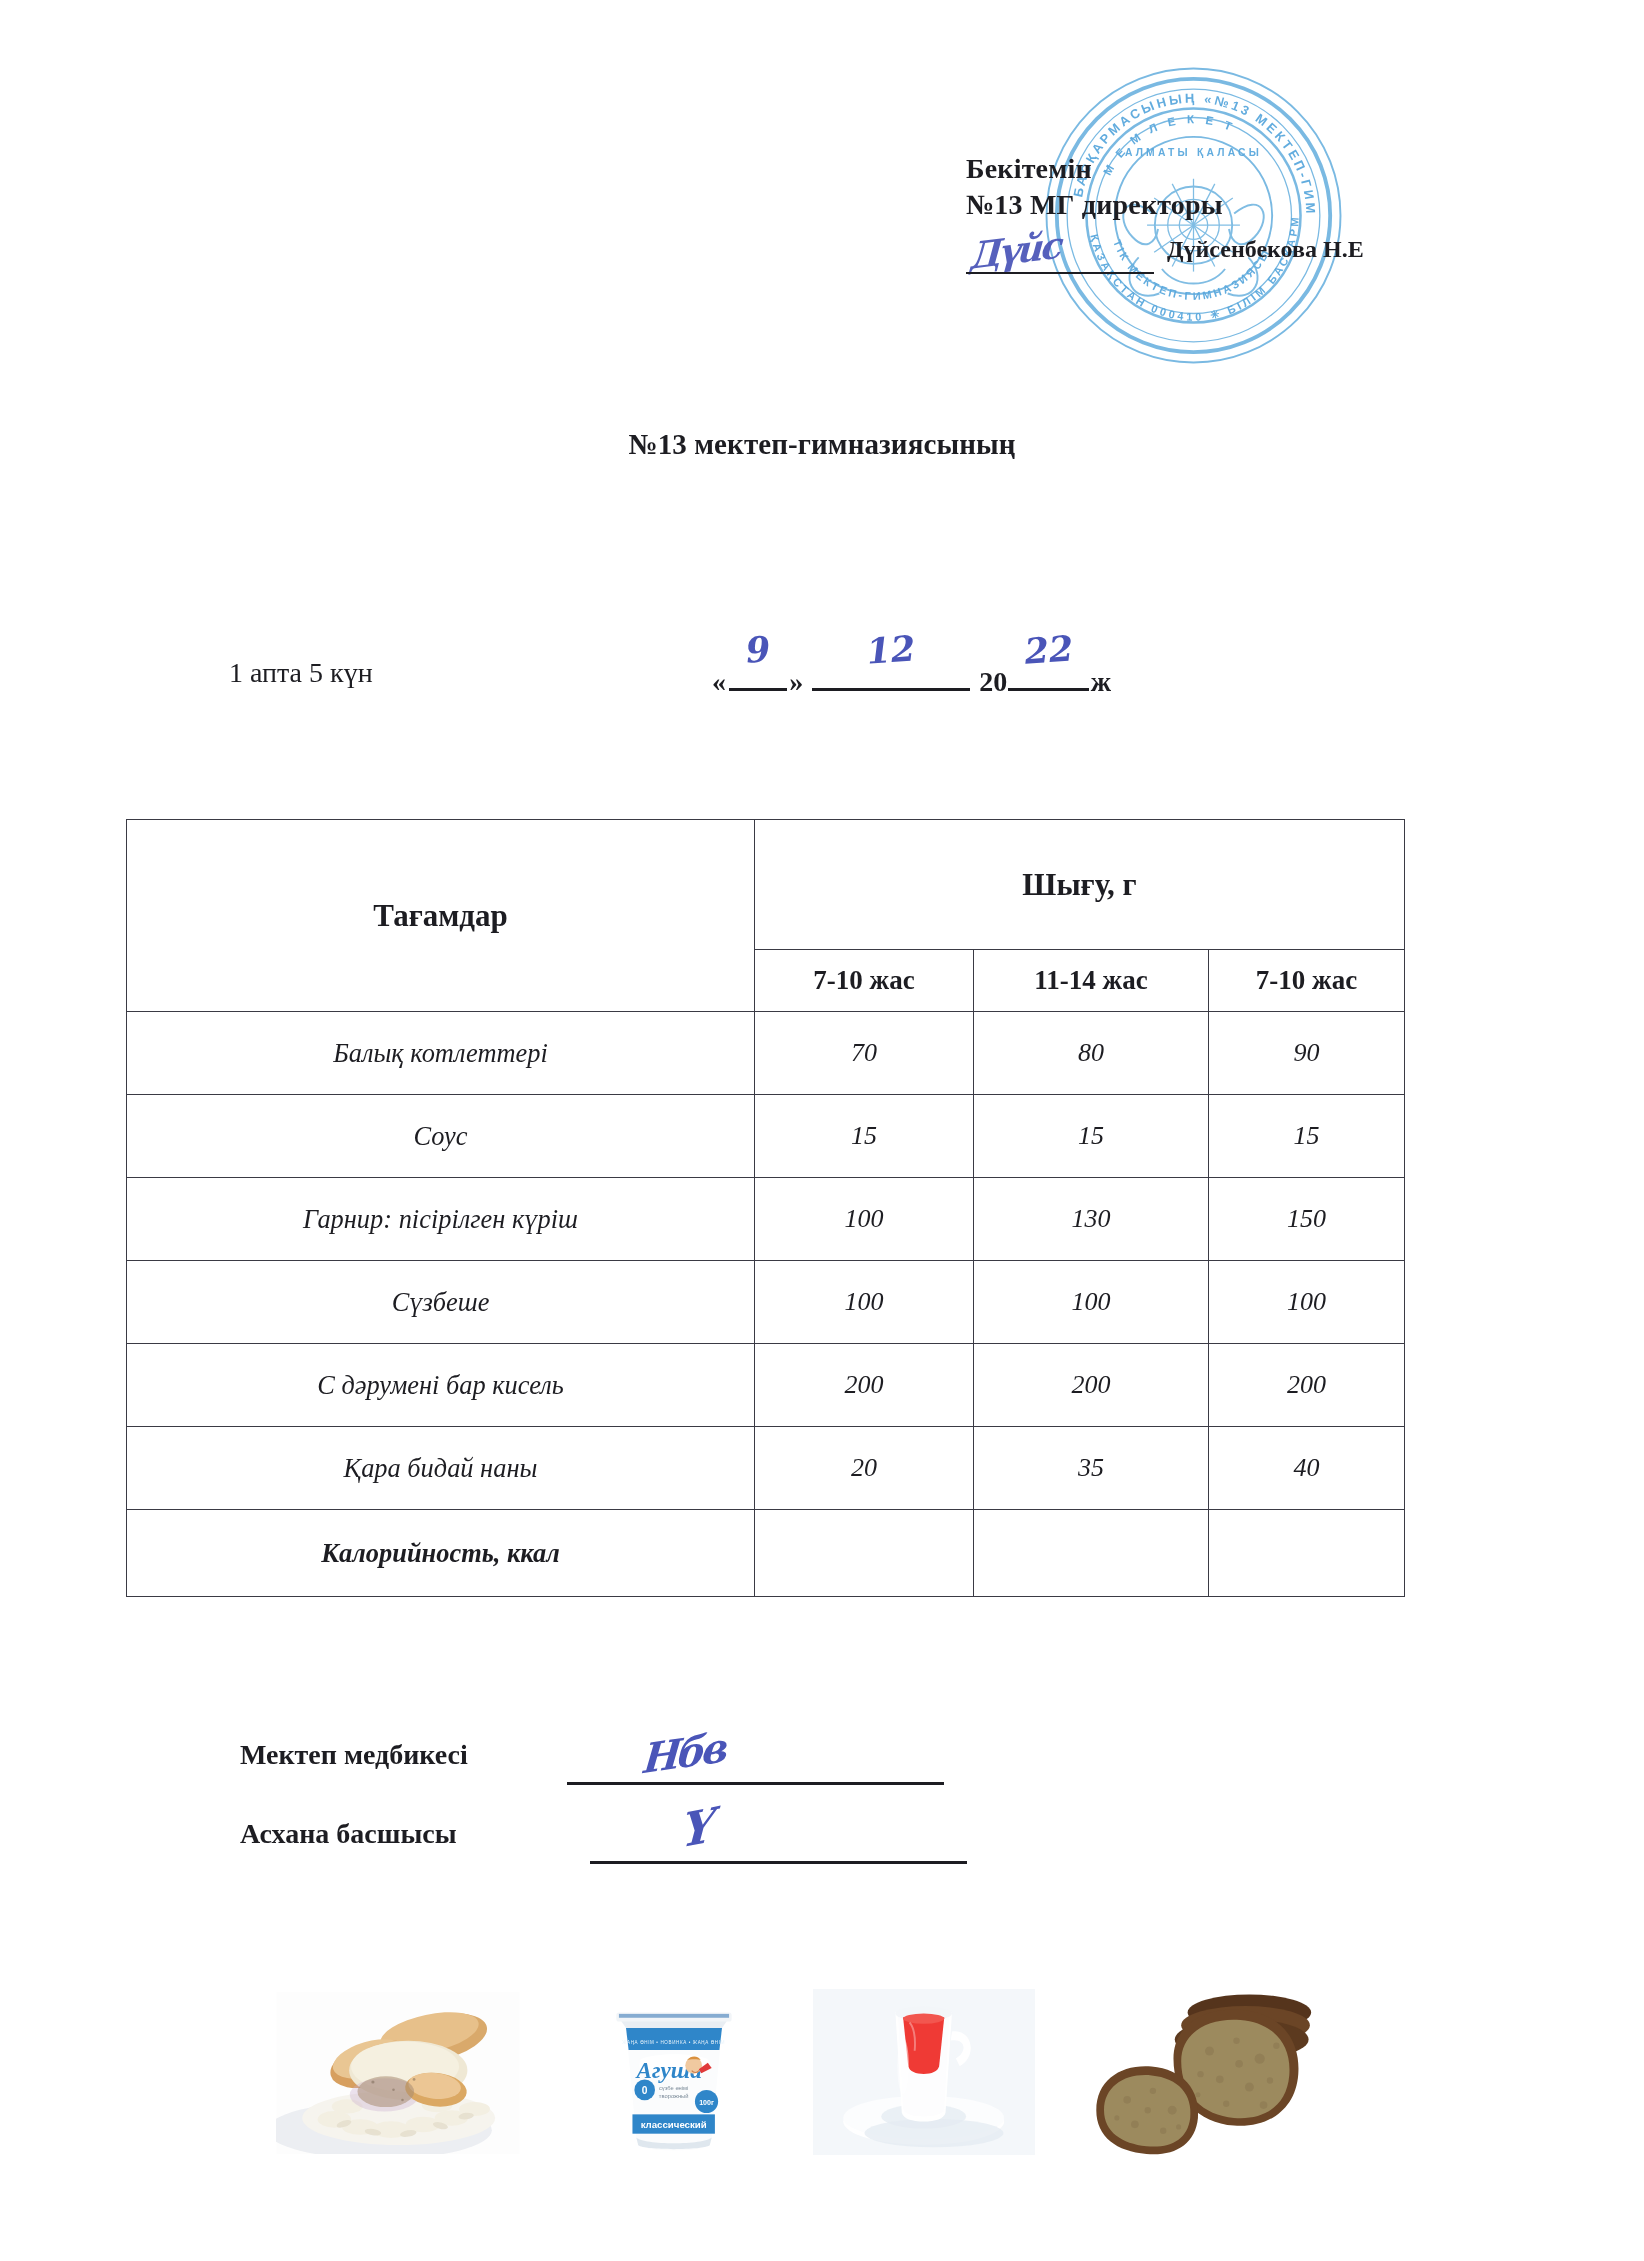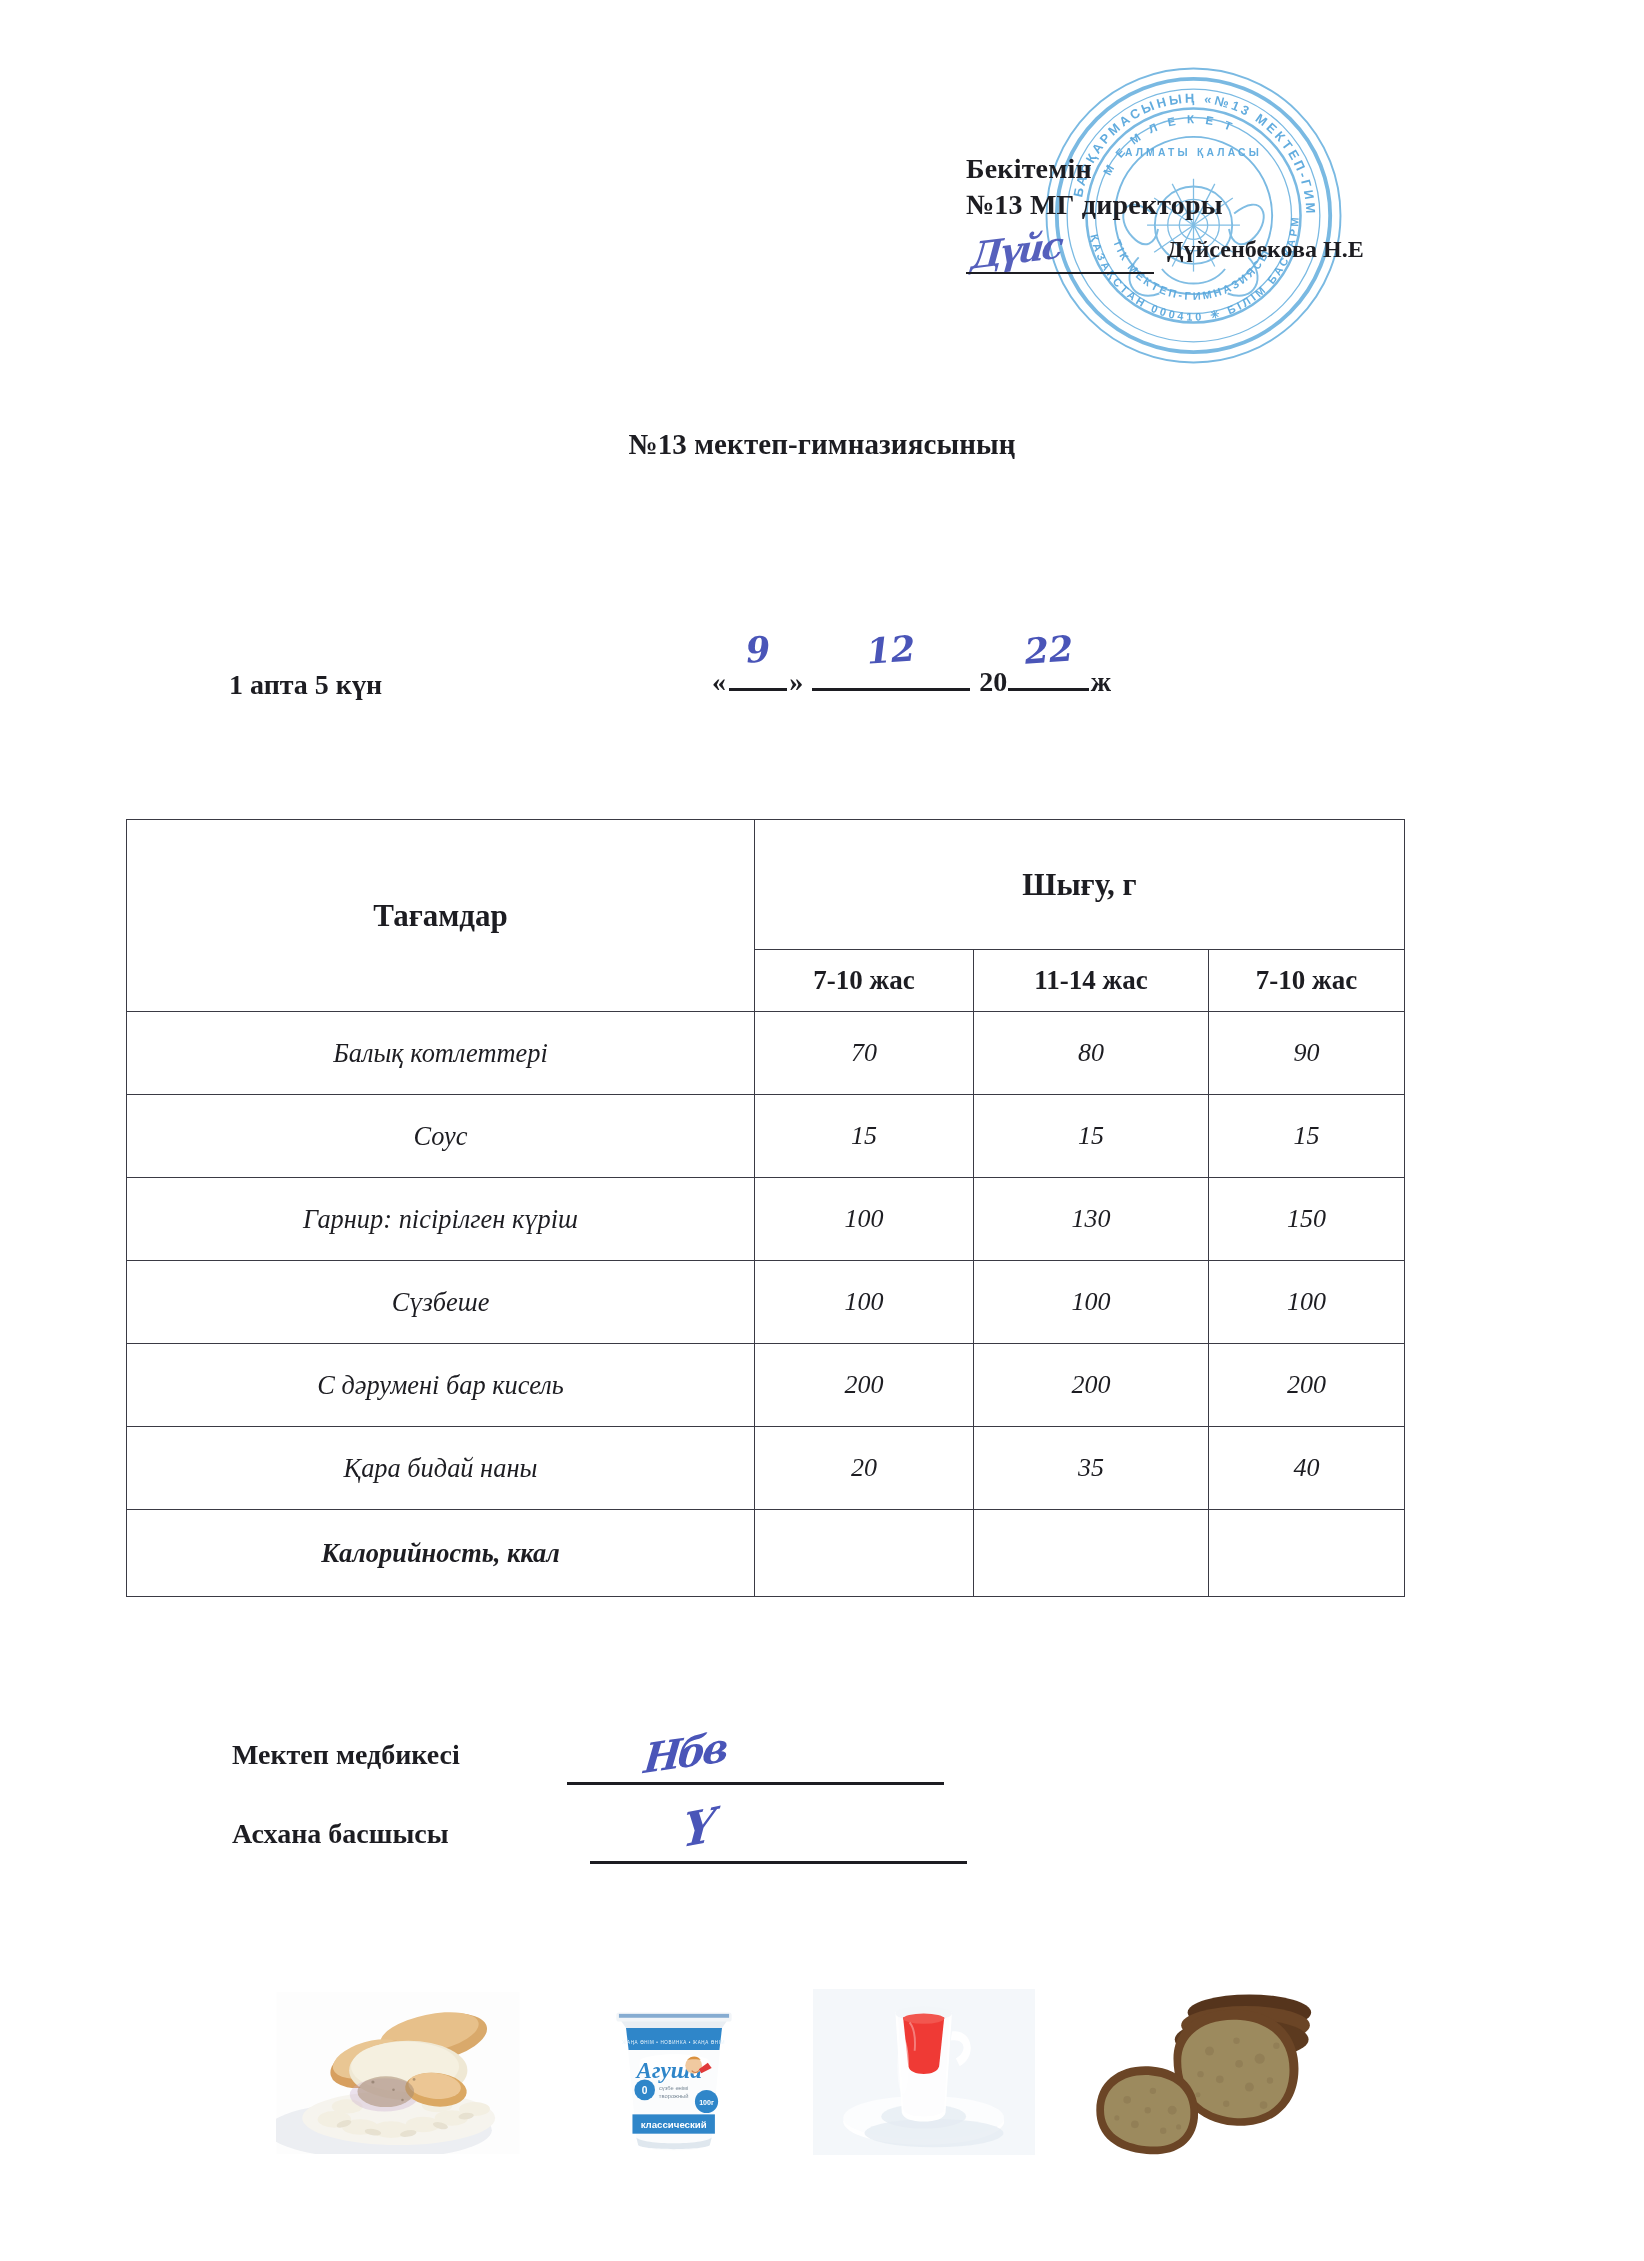--- a/index.html
+++ b/index.html
@@ -92,23 +92,22 @@
   }
   #title1 { top: 428px; }
   #title2 { top: 506px; }
 
   
   .week-label {
     position: absolute;
     left: 229px;
     top: 657px;
     font-size: 28px;
-    font-weight: bold;
-    white-space: nowrap;
-    margin-top: 12px;
+    font-weight: normal;
+    white-space: nowrap;
   }
   .date-line {
     position: absolute;
     left: 712px;
     top: 656px;
     font-size: 28px;
     font-weight: bold;
     white-space: nowrap;
   }
   .blank {
@@ -181,21 +180,21 @@
   
   .sig-row {
     position: absolute;
     height: 52px;
     white-space: nowrap;
   }
   #sig-nurse { left: 232px; top: 1739px; }
   #sig-chef  { left: 232px; top: 1818px; }
   .sig-label {
     position: absolute;
-    left: 0; top: 0;
+    left: 8px; top: 0;
     font-size: 28px;
     font-weight: bold;
   }
   .sig-blank {
     position: absolute;
     top: 43px;
     width: 377px;
     height: 2.6px;
     background: #1d1d22;
   }

